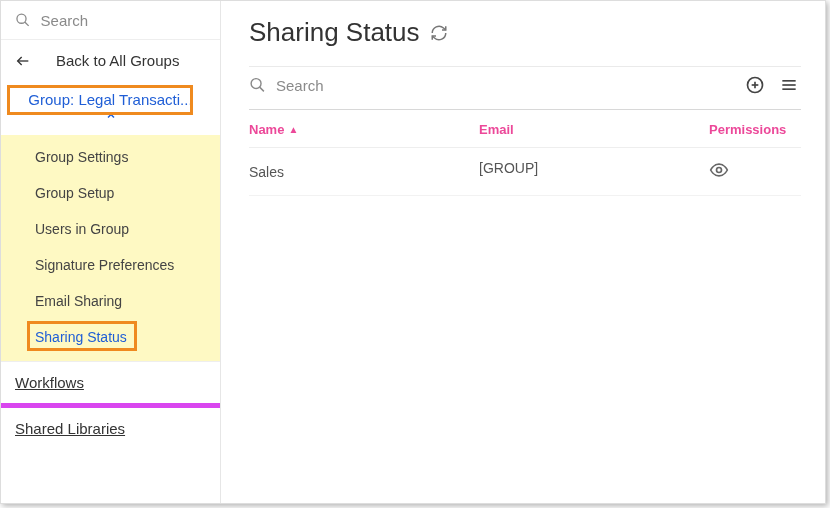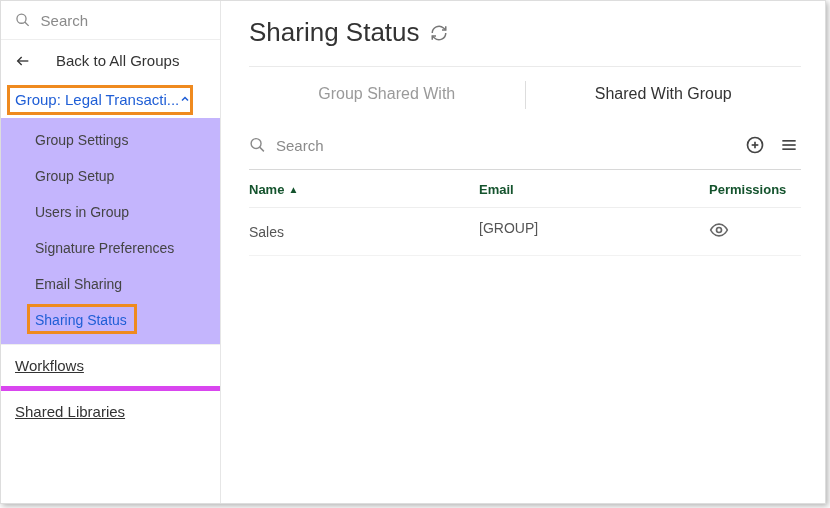--- a/index.html
+++ b/index.html
@@ -52,33 +52,34 @@
     }
     .back-row svg { width: 16px; height: 16px; }
     .group-header {
       display: flex;
       align-items: center;
       padding: 10px 14px;
       color: #1f5ed6;
       font-size: 15px;
       cursor: pointer;
       position: relative;
+      flex-direction: column;
     }
     .group-header .txt {
       white-space: nowrap; overflow: hidden; text-overflow: ellipsis; max-width: 170px;
     }
     .group-header .chev { color: #1f5ed6; }
     .highlight-group {
       position: absolute;
       left: 6px; top: 4px; width: 186px; height: 30px;
       border: 3px solid #ef8a1f;
       pointer-events: none;
     }
     .subnav {
-      background: #c4b5fd;
+      background: #fef9c3;
       padding: 4px 0 6px 0;
     }
     .subnav .item {
       padding: 10px 14px 10px 34px;
       color: #444;
       cursor: pointer;
       position: relative;
     }
     .subnav .item.active { color: #1f5ed6; }
     .highlight-sharing {
@@ -147,21 +148,21 @@
       width: 24px; height: 24px; display:flex; align-items:center; justify-content:center; cursor:pointer; color:#444;
     }
     .icon-btn svg { width: 20px; height: 20px; }
     
     .thead {
       display: flex;
       padding: 12px 0 10px 0;
       border-bottom: 1px solid #eee;
       font-size: 13px;
       font-weight: 600;
-      color: #14532d;
+      color: #ec4899;
     }
     .col-name { flex: 0 0 230px; display:flex; align-items:center; gap:4px;}
     .col-email { flex: 0 0 230px; }
     .col-perm { flex: 1; }
     .sort-caret { font-size: 10px; }
     .trow {
       display: flex;
       padding: 12px 0;
       font-size: 14px;
       color: #555;
@@ -220,25 +221,20 @@
     <div class="page-title">
       <span>Sharing Status</span>
       <svg viewBox="0 0 24 24" fill="none" stroke="currentColor" stroke-width="2">
           <path d="M3 12a9 9 0 0 1 15-6.7L21 8"></path>
           <polyline points="21 3 21 8 16 8"></polyline>
           <path d="M21 12a9 9 0 0 1-15 6.7L3 16"></path>
           <polyline points="3 21 3 16 8 16"></polyline>
         </svg>
     </div>
 
-    <div class="tabs">
-      <div class="tab">Group Shared With</div>
-      <div class="tab-sep"></div>
-      <div class="tab active">Shared With Group</div>
-    </div>
 
     <div class="action-row">
       <div class="srch">
         <svg viewBox="0 0 24 24" fill="none" stroke="currentColor" stroke-width="2">
             <circle cx="10" cy="10" r="7"></circle>
             <line x1="21" y1="21" x2="15" y2="15"></line>
           </svg>
         <input type="text" placeholder="Search" style="">
       </div>
       <div class="icon-btn">

